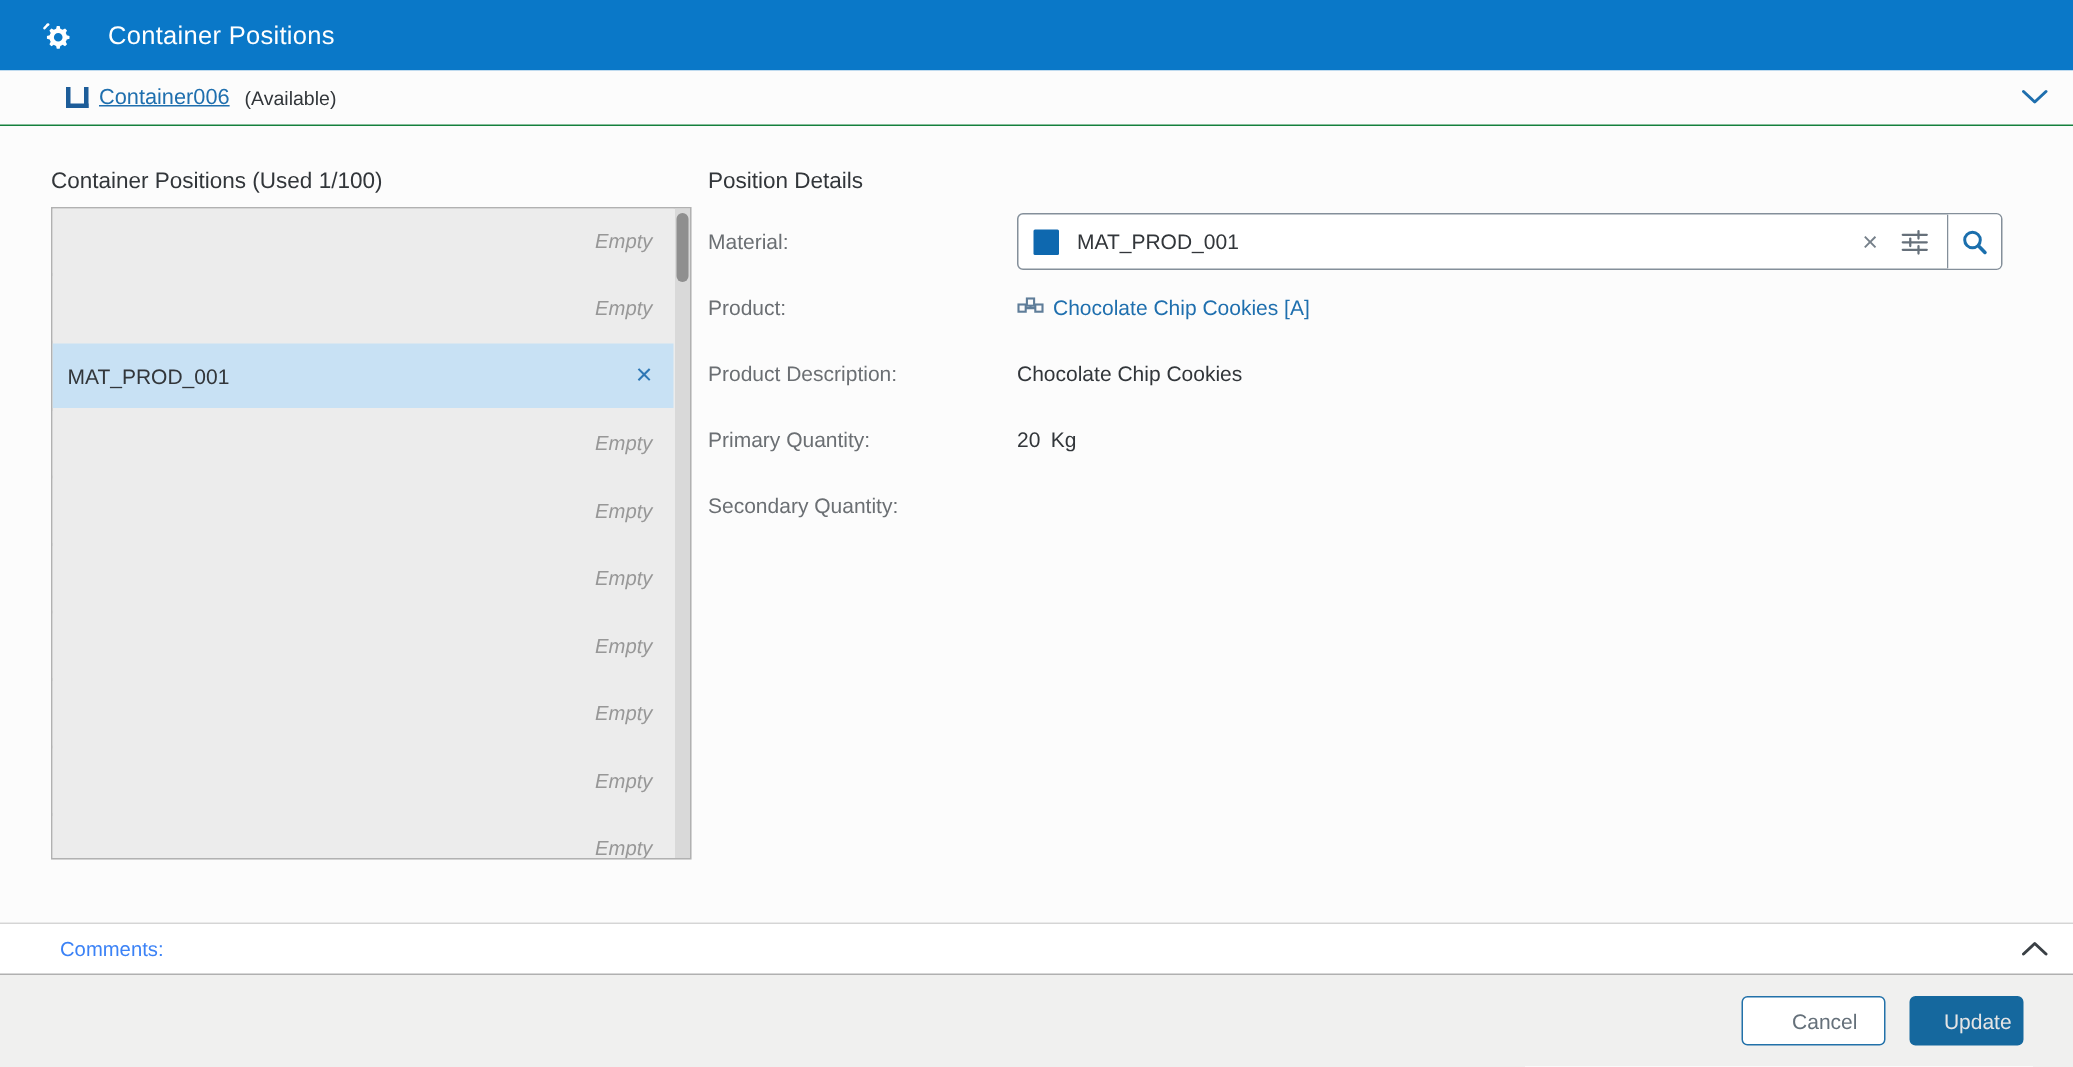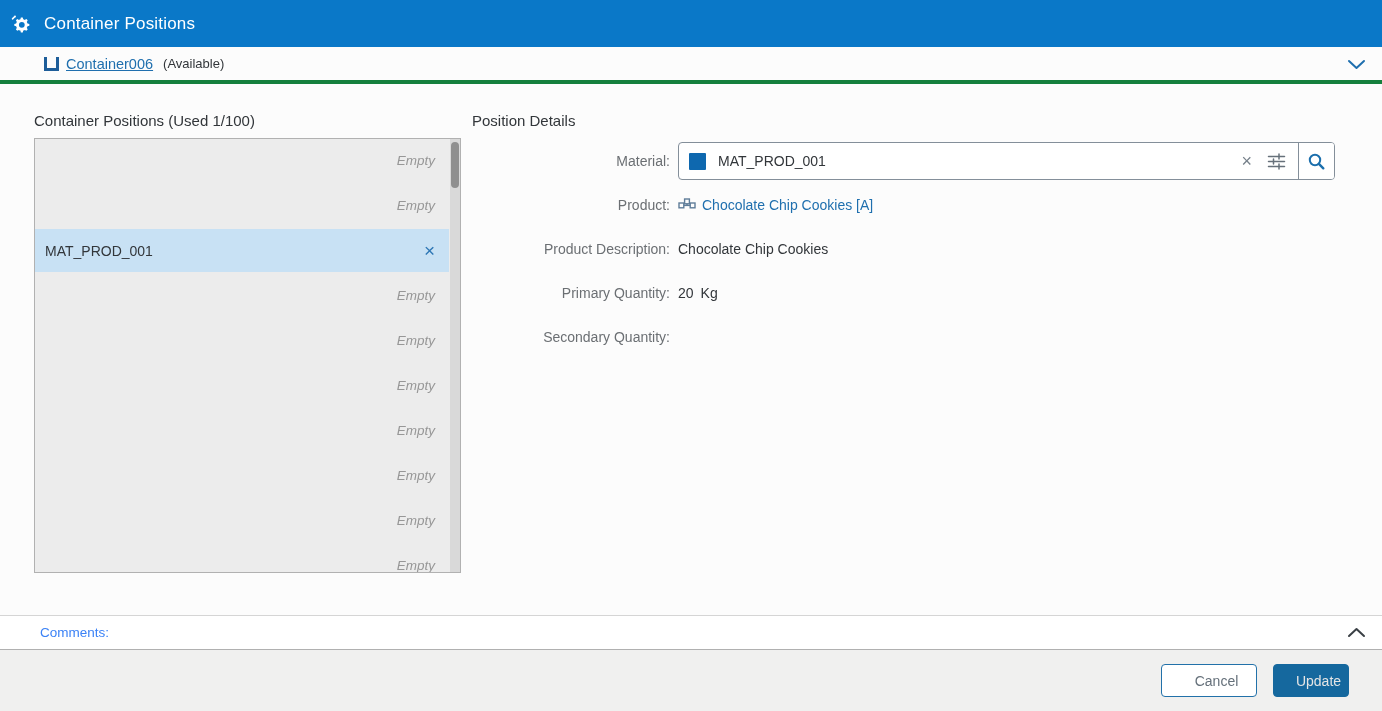--- a/index.html
+++ b/index.html
@@ -1,25 +1,25 @@
 <!DOCTYPE html>
 <html><head>
 <meta charset="utf-8">
 <style>
   * { margin:0; padding:0; box-sizing:border-box; }
   html,body { width:1382px; height:711px; overflow:hidden; }
   body { font-family:"Liberation Sans", sans-serif; background:#fff; color:#32363a; position:relative; }
   .app { display:flex; flex-direction:column; height:711px; }
 
   
-  .topbar { height:47px; background:#0a78c8; display:flex; align-items:center; padding-left:10px; gap:13px; flex:none; }
+  .topbar { height:47px; background:#0a78c8; display:flex; align-items:center; padding-left:27px; gap:24px; flex:none; }
   .topbar-title { color:#ffffff; font-size:17px; letter-spacing:.2px; }
 
   
-  .subbar { height:37px; background:#fcfcfc; border-bottom:4px solid #15803d; display:flex; align-items:center; padding-left:44px; position:relative; flex:none; }
+  .subbar { height:37px; background:#fcfcfc; border-bottom:1px solid #15803d; display:flex; align-items:center; padding-left:44px; position:relative; flex:none; }
   .container-icon { width:15px; height:14px; border-left:3px solid #1d5d99; border-right:3px solid #1d5d99; border-bottom:3px solid #1d5d99; margin-right:7px; }
   .container-link { color:#1f6fae; font-size:14.5px; text-decoration:underline; cursor:pointer; }
   .container-status { margin-left:10px; font-size:13px; color:#32363a; }
   .subbar-collapse { position:absolute; right:16px; top:12px; cursor:pointer; line-height:0; }
 
   
   .content { flex:1; position:relative; background:#fcfcfc; }
   .panel-heading { position:absolute; top:28px; font-size:15px; color:#32363a; }
   .left-heading { left:34px; }
   .right-heading { left:472px; }
@@ -31,21 +31,21 @@
   .pos-row .empty-label { font-style:italic; color:#979797; font-size:13.5px; }
   .pos-row.selected { background:#c8e1f4; justify-content:space-between; }
   .pos-row.selected .slot-label { font-style:normal; color:#32363a; font-size:14px; }
   .row-clear { color:#2e77b5; font-size:19px; line-height:1; cursor:pointer; font-style:normal; }
   .scroll-track { position:absolute; right:0; top:0; width:10px; height:100%; background:#d9d9d9; }
   .scroll-thumb { position:absolute; left:1px; top:3px; width:8px; height:46px; background:#8f8f8f; border-radius:4px; cursor:grab; }
 
   
   .fields { position:absolute; left:472px; top:55px; width:880px; }
   .field-row { display:flex; align-items:center; height:44px; }
-  .flabel { flex:none; width:206px; text-align:right; color:#6b6f73; font-size:14px; padding-right:8px; }
+  .flabel { flex:none; width:206px; text-align:left; color:#6b6f73; font-size:14px; padding-right:8px; }
   .fvalue { display:flex; align-items:center; font-size:14px; color:#32363a; }
 
   
   .mat-input { display:flex; align-items:stretch; width:657px; height:38px; border:1px solid #848f9a; border-radius:4px; background:#fff; }
   .mat-main { flex:1; display:flex; align-items:center; padding:0 12px 0 10px; min-width:0; }
   .mat-square { width:17px; height:17px; background:#0e68af; border-radius:1px; margin-right:12px; flex:none; }
   .mat-text { flex:1; font-size:14px; color:#32363a; border:none; outline:none; background:transparent; font-family:"Liberation Sans",sans-serif; }
   .clear-icon { color:#76808a; font-size:18px; line-height:1; margin-right:15px; cursor:pointer; }
   .sliders-icon { cursor:pointer; line-height:0; }
   .search-btn { flex:none; width:36px; border:none; border-left:1px solid #848f9a; background:#fff; border-radius:0 3px 3px 0; display:flex; align-items:center; justify-content:center; cursor:pointer; }

